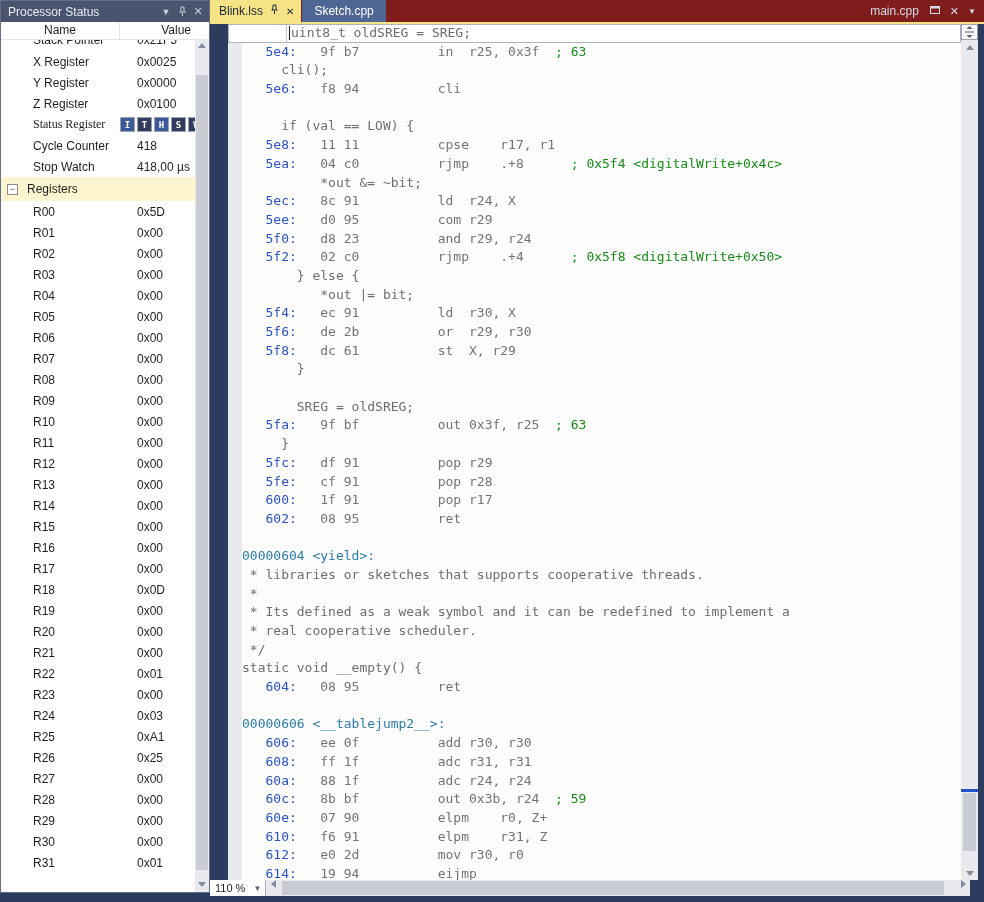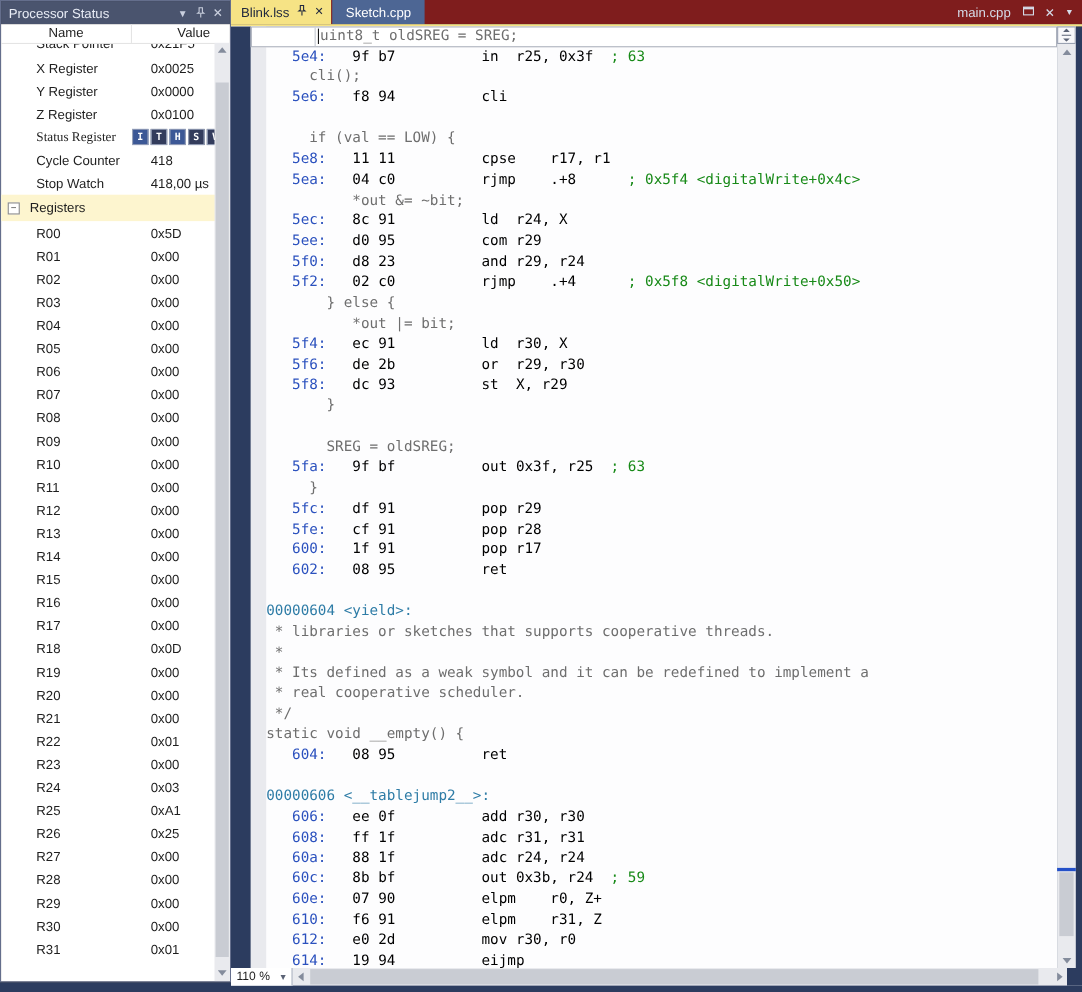--- a/index.html
+++ b/index.html
@@ -50,37 +50,37 @@
   .tabfill{flex:1;}
   .tabright{display:flex;align-items:center;color:#D5DBE8;font-size:12px;padding-right:8px;gap:9px;}
   .yellowline{position:absolute;left:210px;top:22px;width:774px;height:2px;background:#F6E385;}
   
   .editor{position:absolute;left:210px;top:24px;width:751px;height:856px;background:#FDFDFE;overflow:hidden;}
   .darkstrip{position:absolute;left:0;top:0;width:18px;height:100%;background:#2C3C5F;}
   .gutter{position:absolute;left:18px;top:0;width:14px;height:100%;background:#E9EAEE;}
   .lines{position:absolute;left:18px;top:0;right:0;}
   .cline{height:18.7px;line-height:18.7px;font-family:"DejaVu Sans Mono",monospace;font-size:13px;
          white-space:pre;padding-left:14px;color:#1E2040;overflow:hidden;}
-  .tk-a{color:#2B51BE;} .tk-c{color:#000000;} .tk-g{color:#188A18;} .tk-s{color:#6E6E6E;} .tk-l{color:#2E7CA6;}
+  .tk-a{color:#2B51BE;} .tk-c{color:#737373;} .tk-g{color:#188A18;} .tk-s{color:#6E6E6E;} .tk-l{color:#2E7CA6;}
   .cline.current{background:#fff;border:1px solid #ADB2BD;box-sizing:border-box;display:flex;
                  align-items:center;padding-left:0;}
   .tabbox{width:57px;height:100%;border-right:1px solid #C4C8D0;flex:none;}
   .caret{width:1px;height:14px;background:#1a1a1a;flex:none;margin-left:2px;}
   .current .txt{padding-left:1px;color:#6E6E6E;}
   
   .vsb{position:absolute;left:961px;top:24px;width:17px;height:856px;background:#E9EAEE;}
   .splitbtn{position:absolute;top:0;left:0;right:0;height:16px;background:#F8F8FA;
             border:1px solid #9AA2B2;box-sizing:border-box;display:flex;align-items:center;justify-content:center;}
   .vsb .abtn-top{position:absolute;top:21px;left:0;right:0;}
   .vsb .marker{position:absolute;top:765px;left:0;right:0;height:3px;background:#2450C8;}
   .vsb .thumb{position:absolute;top:769px;left:2px;right:2px;height:58px;background:#C9CCD3;}
   .vsb .abtn-bot{position:absolute;bottom:4px;left:0;right:0;}
   
   .bbar{position:absolute;left:210px;top:880px;width:774px;height:16px;background:#E9EAEE;
-        display:flex;align-items:center;}
+        display:flex;align-items:flex-start;}
   .zoombox{width:56px;height:16px;background:#fff;border-right:1px solid #A7AFBE;box-sizing:border-box;
            font-size:11px;display:flex;align-items:center;padding-left:5px;color:#1e1e1e;gap:8px;}
   .zoombox .dd{font-size:8px;color:#5a6275;}
   .hbtn{width:14px;flex:none;}
   .htrack{flex:1;position:relative;height:16px;}
   .hthumb{position:absolute;left:2px;top:1px;height:14px;right:12px;background:#C9CCD3;}
   .bcorner{width:14px;height:16px;background:#2C3C5F;flex:none;}
 </style>
 </head>
 <body>
@@ -332,21 +332,21 @@
         <div class="cline"><span class="tk-a">   5ea:</span><span class="tk-c">   04 c0          rjmp    .+8</span><span class="tk-g">      ; 0x5f4 &lt;digitalWrite+0x4c&gt;</span></div>
         <div class="cline"><span class="tk-s">          *out &amp;= ~bit;</span></div>
         <div class="cline"><span class="tk-a">   5ec:</span><span class="tk-c">   8c 91          ld  r24, X</span></div>
         <div class="cline"><span class="tk-a">   5ee:</span><span class="tk-c">   d0 95          com r29</span></div>
         <div class="cline"><span class="tk-a">   5f0:</span><span class="tk-c">   d8 23          and r29, r24</span></div>
         <div class="cline"><span class="tk-a">   5f2:</span><span class="tk-c">   02 c0          rjmp    .+4</span><span class="tk-g">      ; 0x5f8 &lt;digitalWrite+0x50&gt;</span></div>
         <div class="cline"><span class="tk-s">       } else {</span></div>
         <div class="cline"><span class="tk-s">          *out |= bit;</span></div>
         <div class="cline"><span class="tk-a">   5f4:</span><span class="tk-c">   ec 91          ld  r30, X</span></div>
         <div class="cline"><span class="tk-a">   5f6:</span><span class="tk-c">   de 2b          or  r29, r30</span></div>
-        <div class="cline"><span class="tk-a">   5f8:</span><span class="tk-c">   dc 93          st  X, r29</span></div>
+        <div class="cline"><span class="tk-a">   5f8:</span><span class="tk-c">   dc 61          st  X, r29</span></div>
         <div class="cline"><span class="tk-s">       }</span></div>
         <div class="cline"></div>
         <div class="cline"><span class="tk-s">       SREG = oldSREG;</span></div>
         <div class="cline"><span class="tk-a">   5fa:</span><span class="tk-c">   9f bf          out 0x3f, r25</span><span class="tk-g">  ; 63</span></div>
         <div class="cline"><span class="tk-s">     }</span></div>
         <div class="cline"><span class="tk-a">   5fc:</span><span class="tk-c">   df 91          pop r29</span></div>
         <div class="cline"><span class="tk-a">   5fe:</span><span class="tk-c">   cf 91          pop r28</span></div>
         <div class="cline"><span class="tk-a">   600:</span><span class="tk-c">   1f 91          pop r17</span></div>
         <div class="cline"><span class="tk-a">   602:</span><span class="tk-c">   08 95          ret</span></div>
         <div class="cline"></div>

